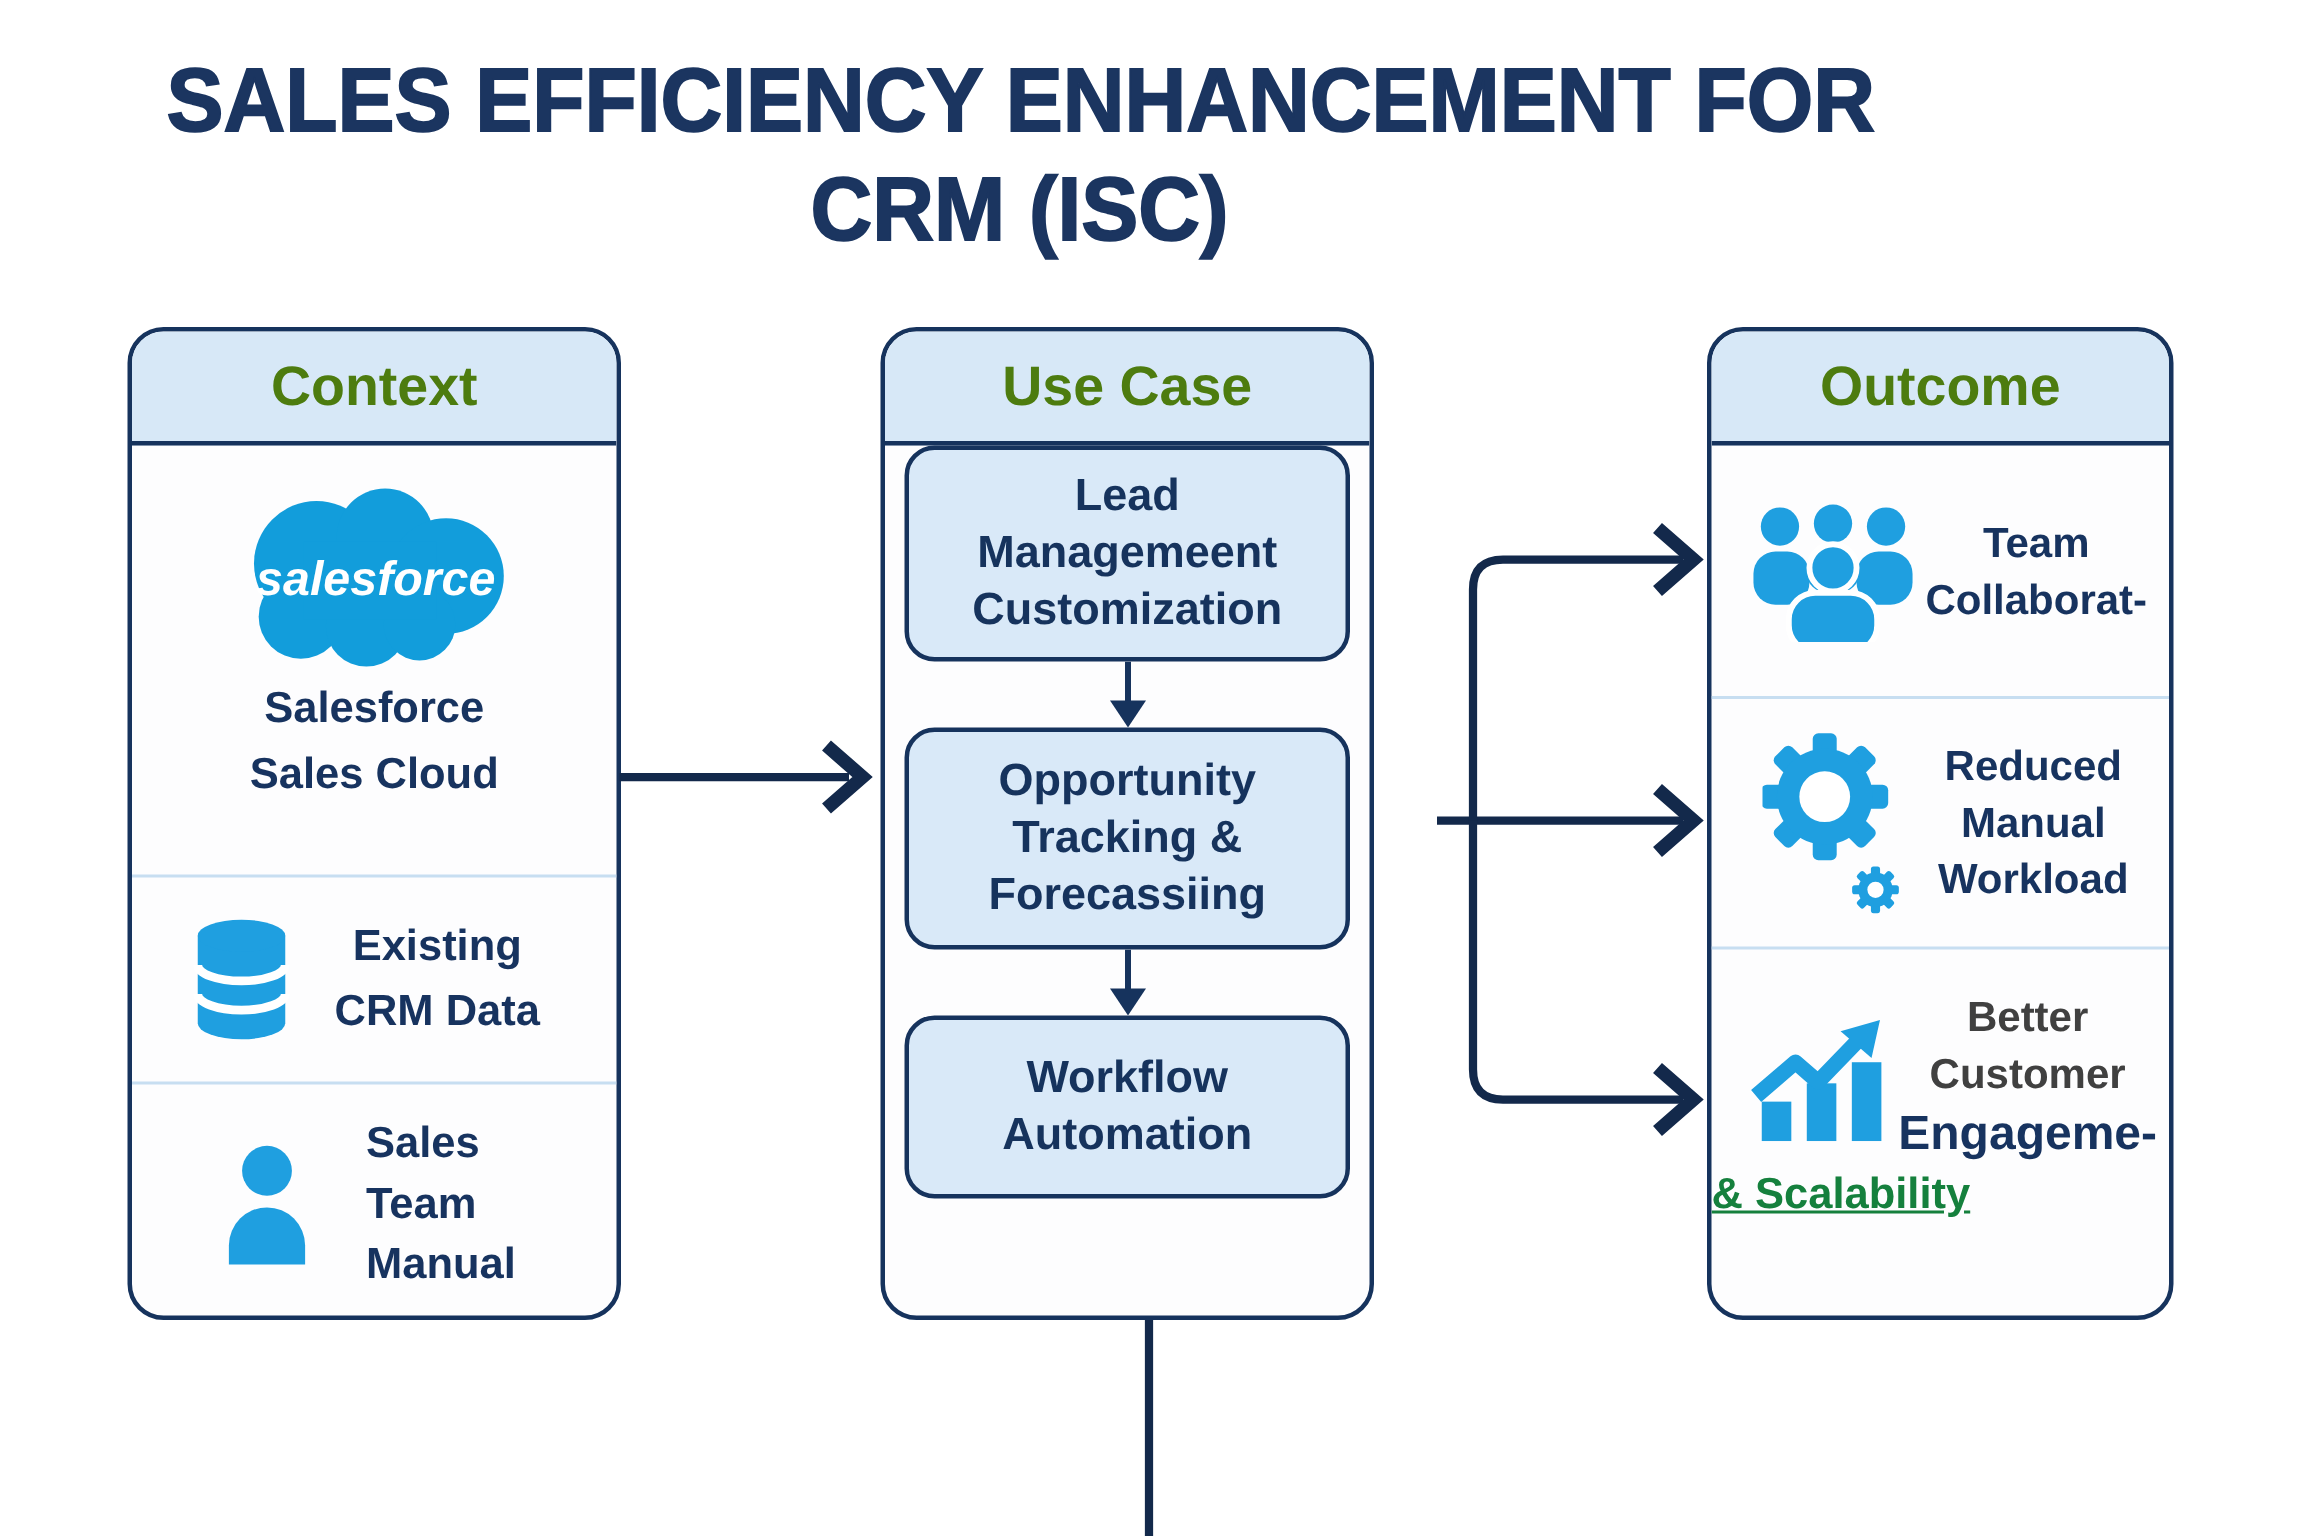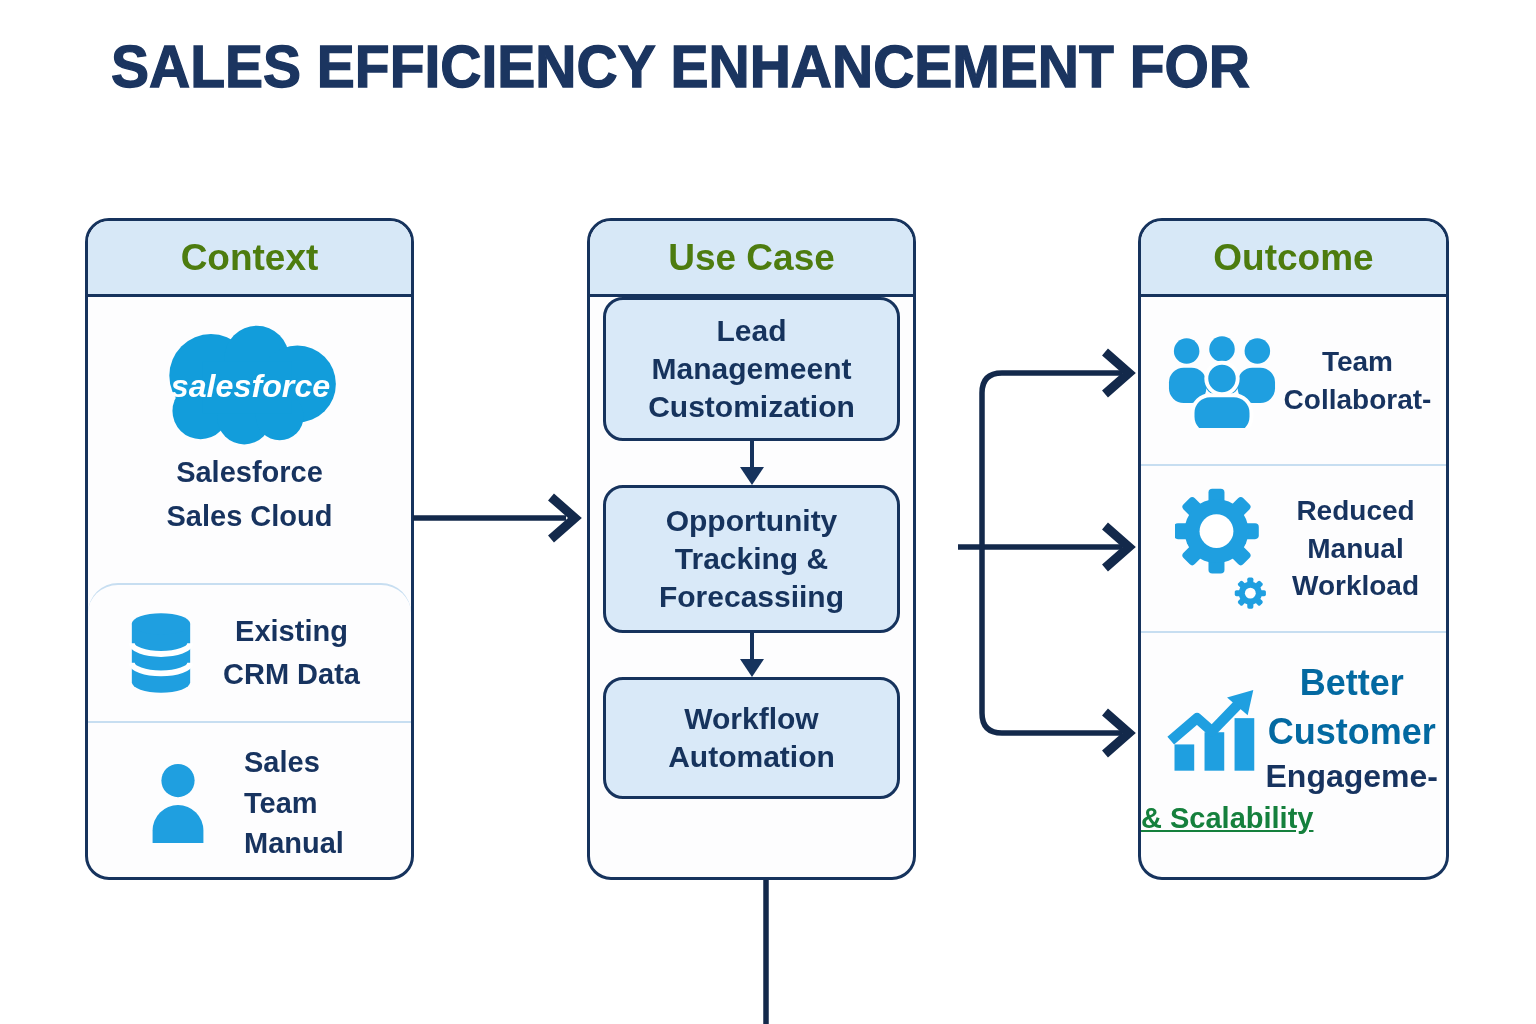--- a/index.html
+++ b/index.html
@@ -35,21 +35,21 @@
   .col-body{display:flex;flex-direction:column;height:586px;}
   
   .ctx-s1{height:286px;display:flex;flex-direction:column;align-items:center;}
   .ctx-s1 svg{margin-top:22px;}
   .ctx-s1 .ctx-label{margin-top:4px;}
   .ctx-label{
     font-size:29px;font-weight:bold;color:#17335f;text-align:center;
     line-height:1.5;white-space:pre-line;
   }
   .ctx-s2{height:138px;display:flex;align-items:center;padding-left:38px;
-    border-top:2px solid #c7def1;box-sizing:border-box;border-radius:30px;}
+    border-top:2px solid #c7def1;box-sizing:border-box;}
   .ctx-s2 .ctx-label{flex:1;padding-right:24px;}
   .ctx-s3{flex:1;display:flex;align-items:center;padding-left:56px;
     border-top:2px solid #c7def1;box-sizing:border-box;}
   .ctx-s3 .ctx-label{text-align:left;margin-left:32px;line-height:1.4;}
   
   .uc-body{}
   .ucbox{
     width:297px;margin:0 auto;background:#d9e9f8;border:3px solid #16335d;
     border-radius:20px;display:flex;align-items:center;justify-content:center;
     box-sizing:border-box;
@@ -68,35 +68,36 @@
   .out-s2{height:167px;padding-left:34px;border-top:2px solid #c7def1;}
   .out-s3{flex:1;border-top:2px solid #c7def1;flex-direction:column;align-items:stretch;
     padding-top:26px;display:flex;}
   .out-s3-row{display:flex;align-items:center;padding-left:26px;}
   .out-label{
     flex:1;font-size:28px;font-weight:bold;color:#17335f;text-align:center;
     line-height:1.35;white-space:pre-line;padding-right:8px;
   }
   .out-label-col{flex:1;display:flex;flex-direction:column;align-items:center;padding-right:8px;}
   .out-label-main{
-    font-size:36px;font-weight:bold;color:#0369a1;text-align:center;
+    font-size:28px;font-weight:bold;color:#404040;text-align:center;
     line-height:1.35;white-space:pre-line;
   }
   .out-label-sub{font-size:32px;font-weight:bold;color:#17335f;line-height:1.3;}
   .out-label-tail{
     font-size:29px;font-weight:bold;color:#15803d;text-align:left;margin-top:4px;text-decoration:underline;
   }
   
   .connectors{position:absolute;left:0;top:0;pointer-events:none;}
 </style>
 </head>
 <body>
 
 <div class="title">
   <div><span class="title-line">SALES EFFICIENCY ENHANCEMENT FOR</span></div>
+  <div><span class="title-line">CRM (ISC)</span></div>
 </div>
 
 <div class="col col-context">
   <div class="col-header">Context</div>
   <div class="col-body">
     <div class="ctx-s1">
       <svg width="178" height="128" viewBox="0 0 171 122">
         <g fill="#129ddb">
           <circle cx="48" cy="54" r="40"></circle>
           <circle cx="92" cy="37" r="31"></circle>

